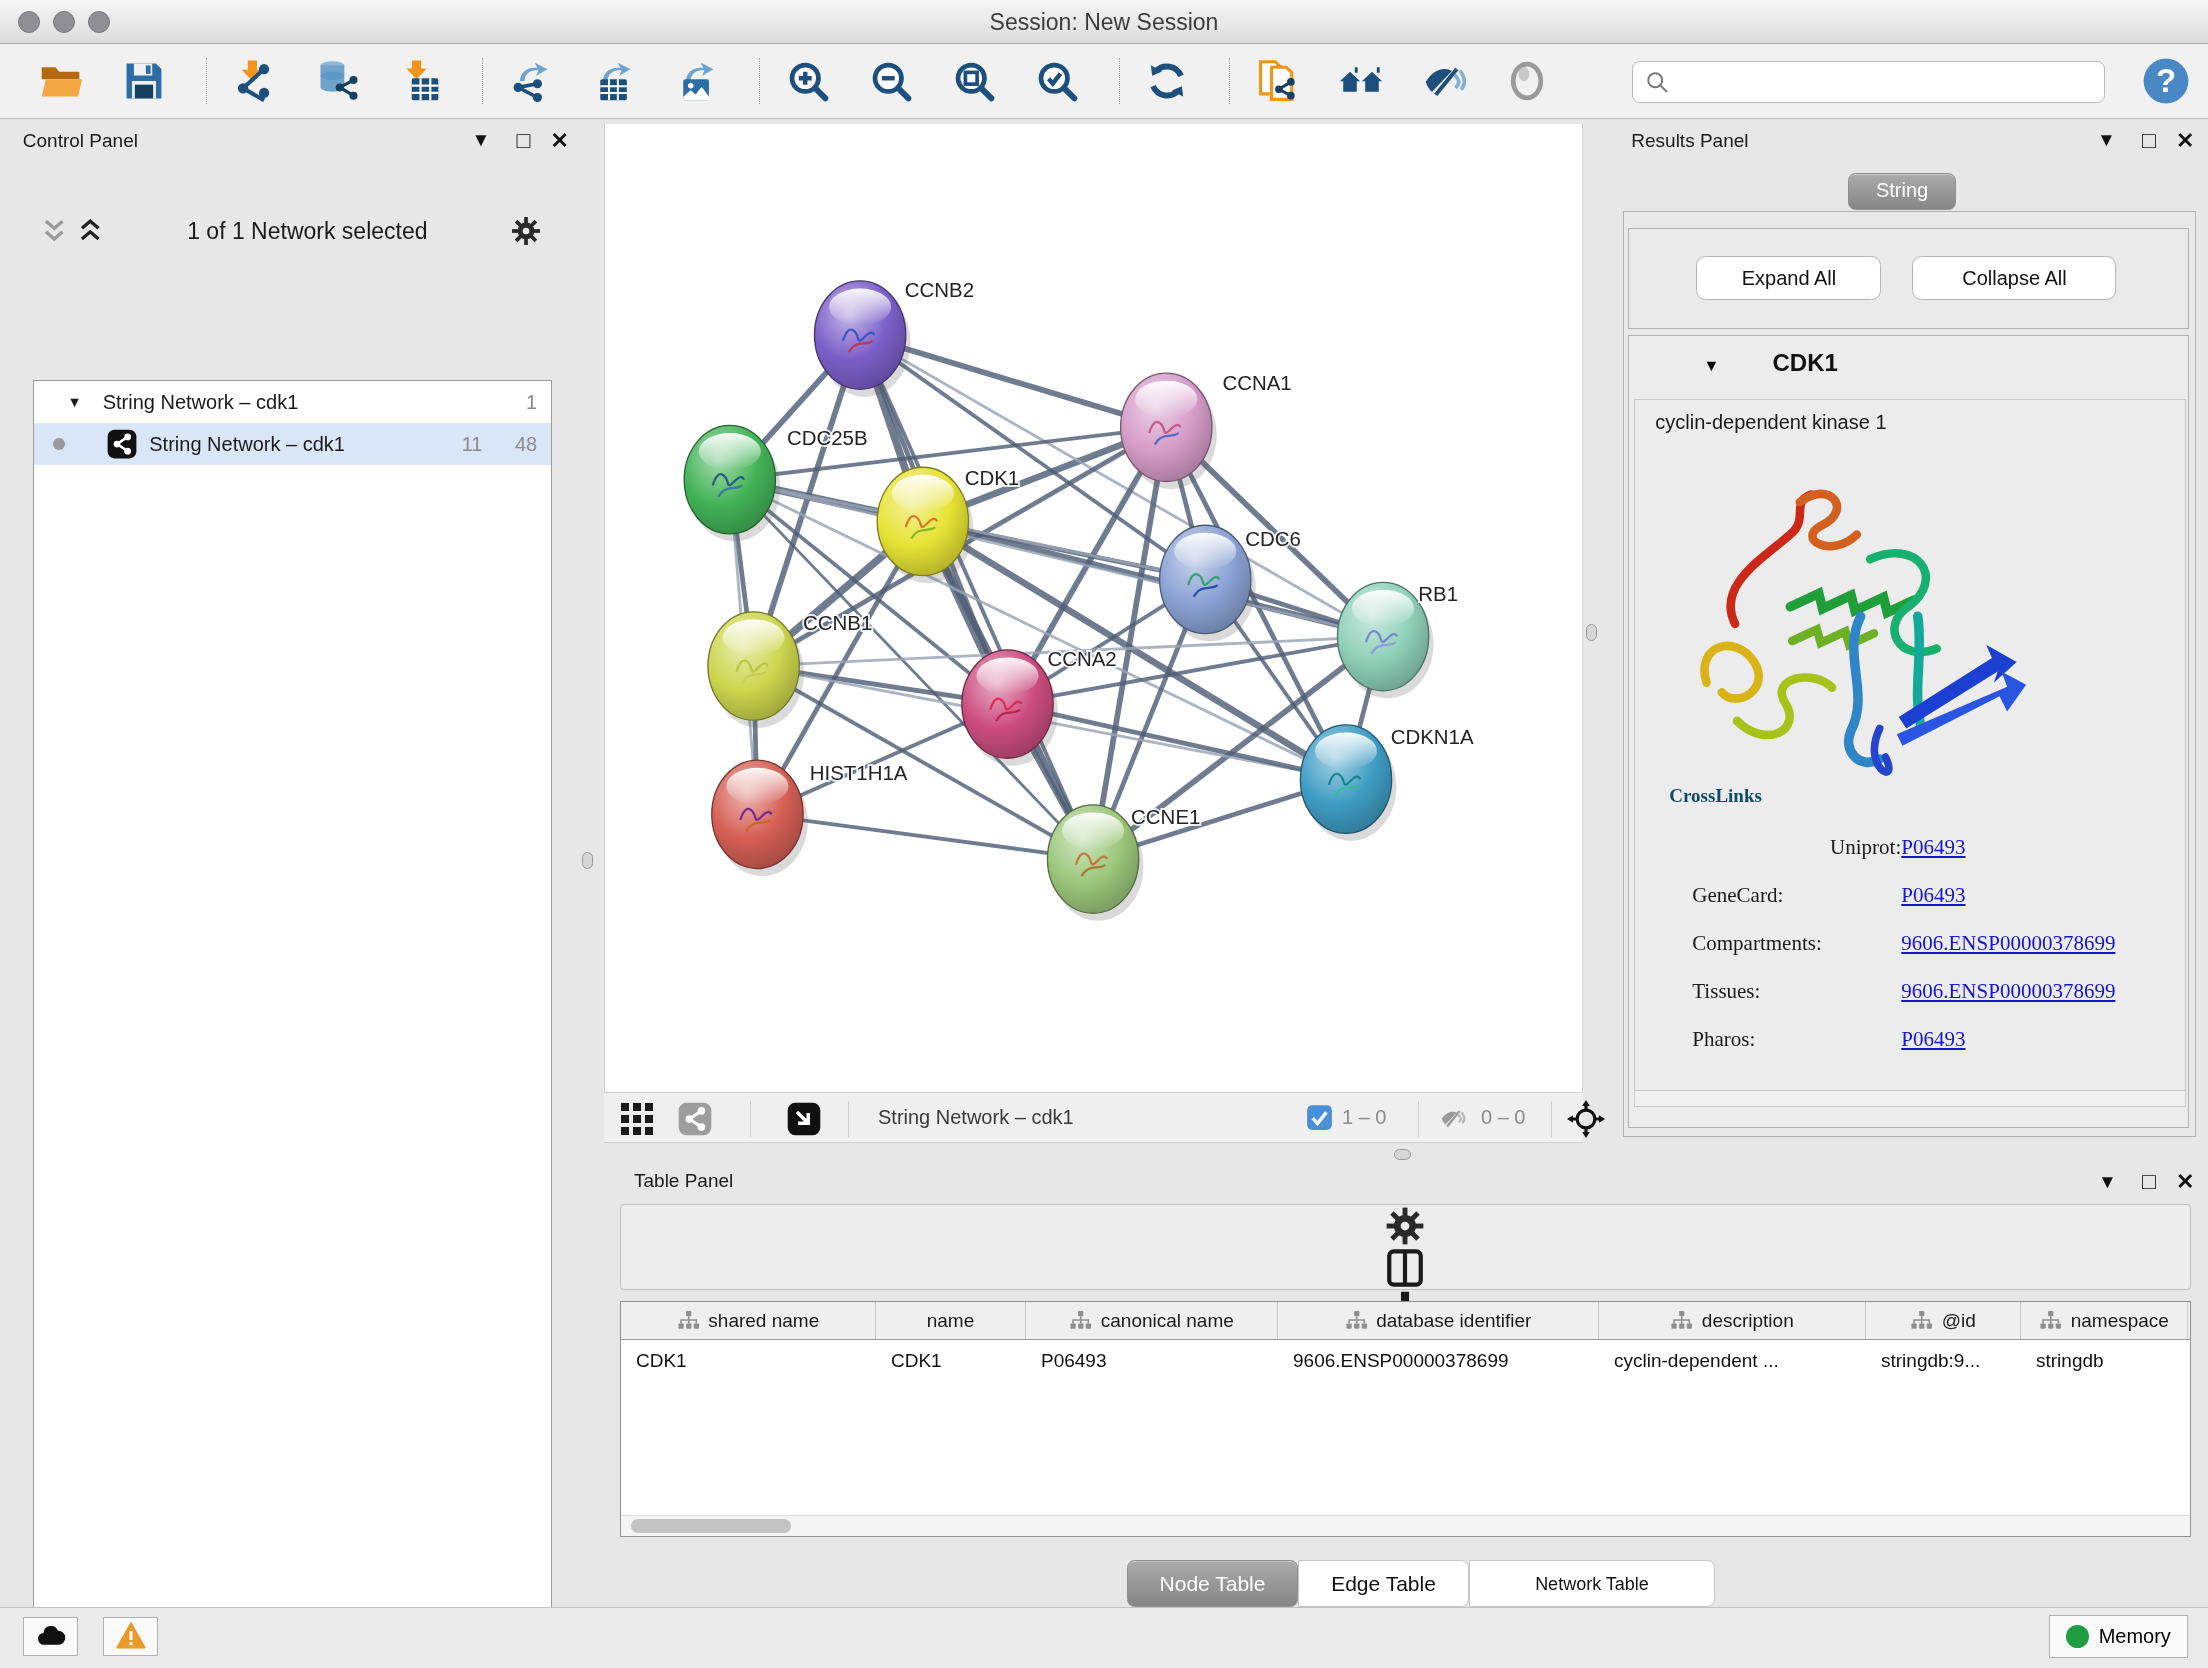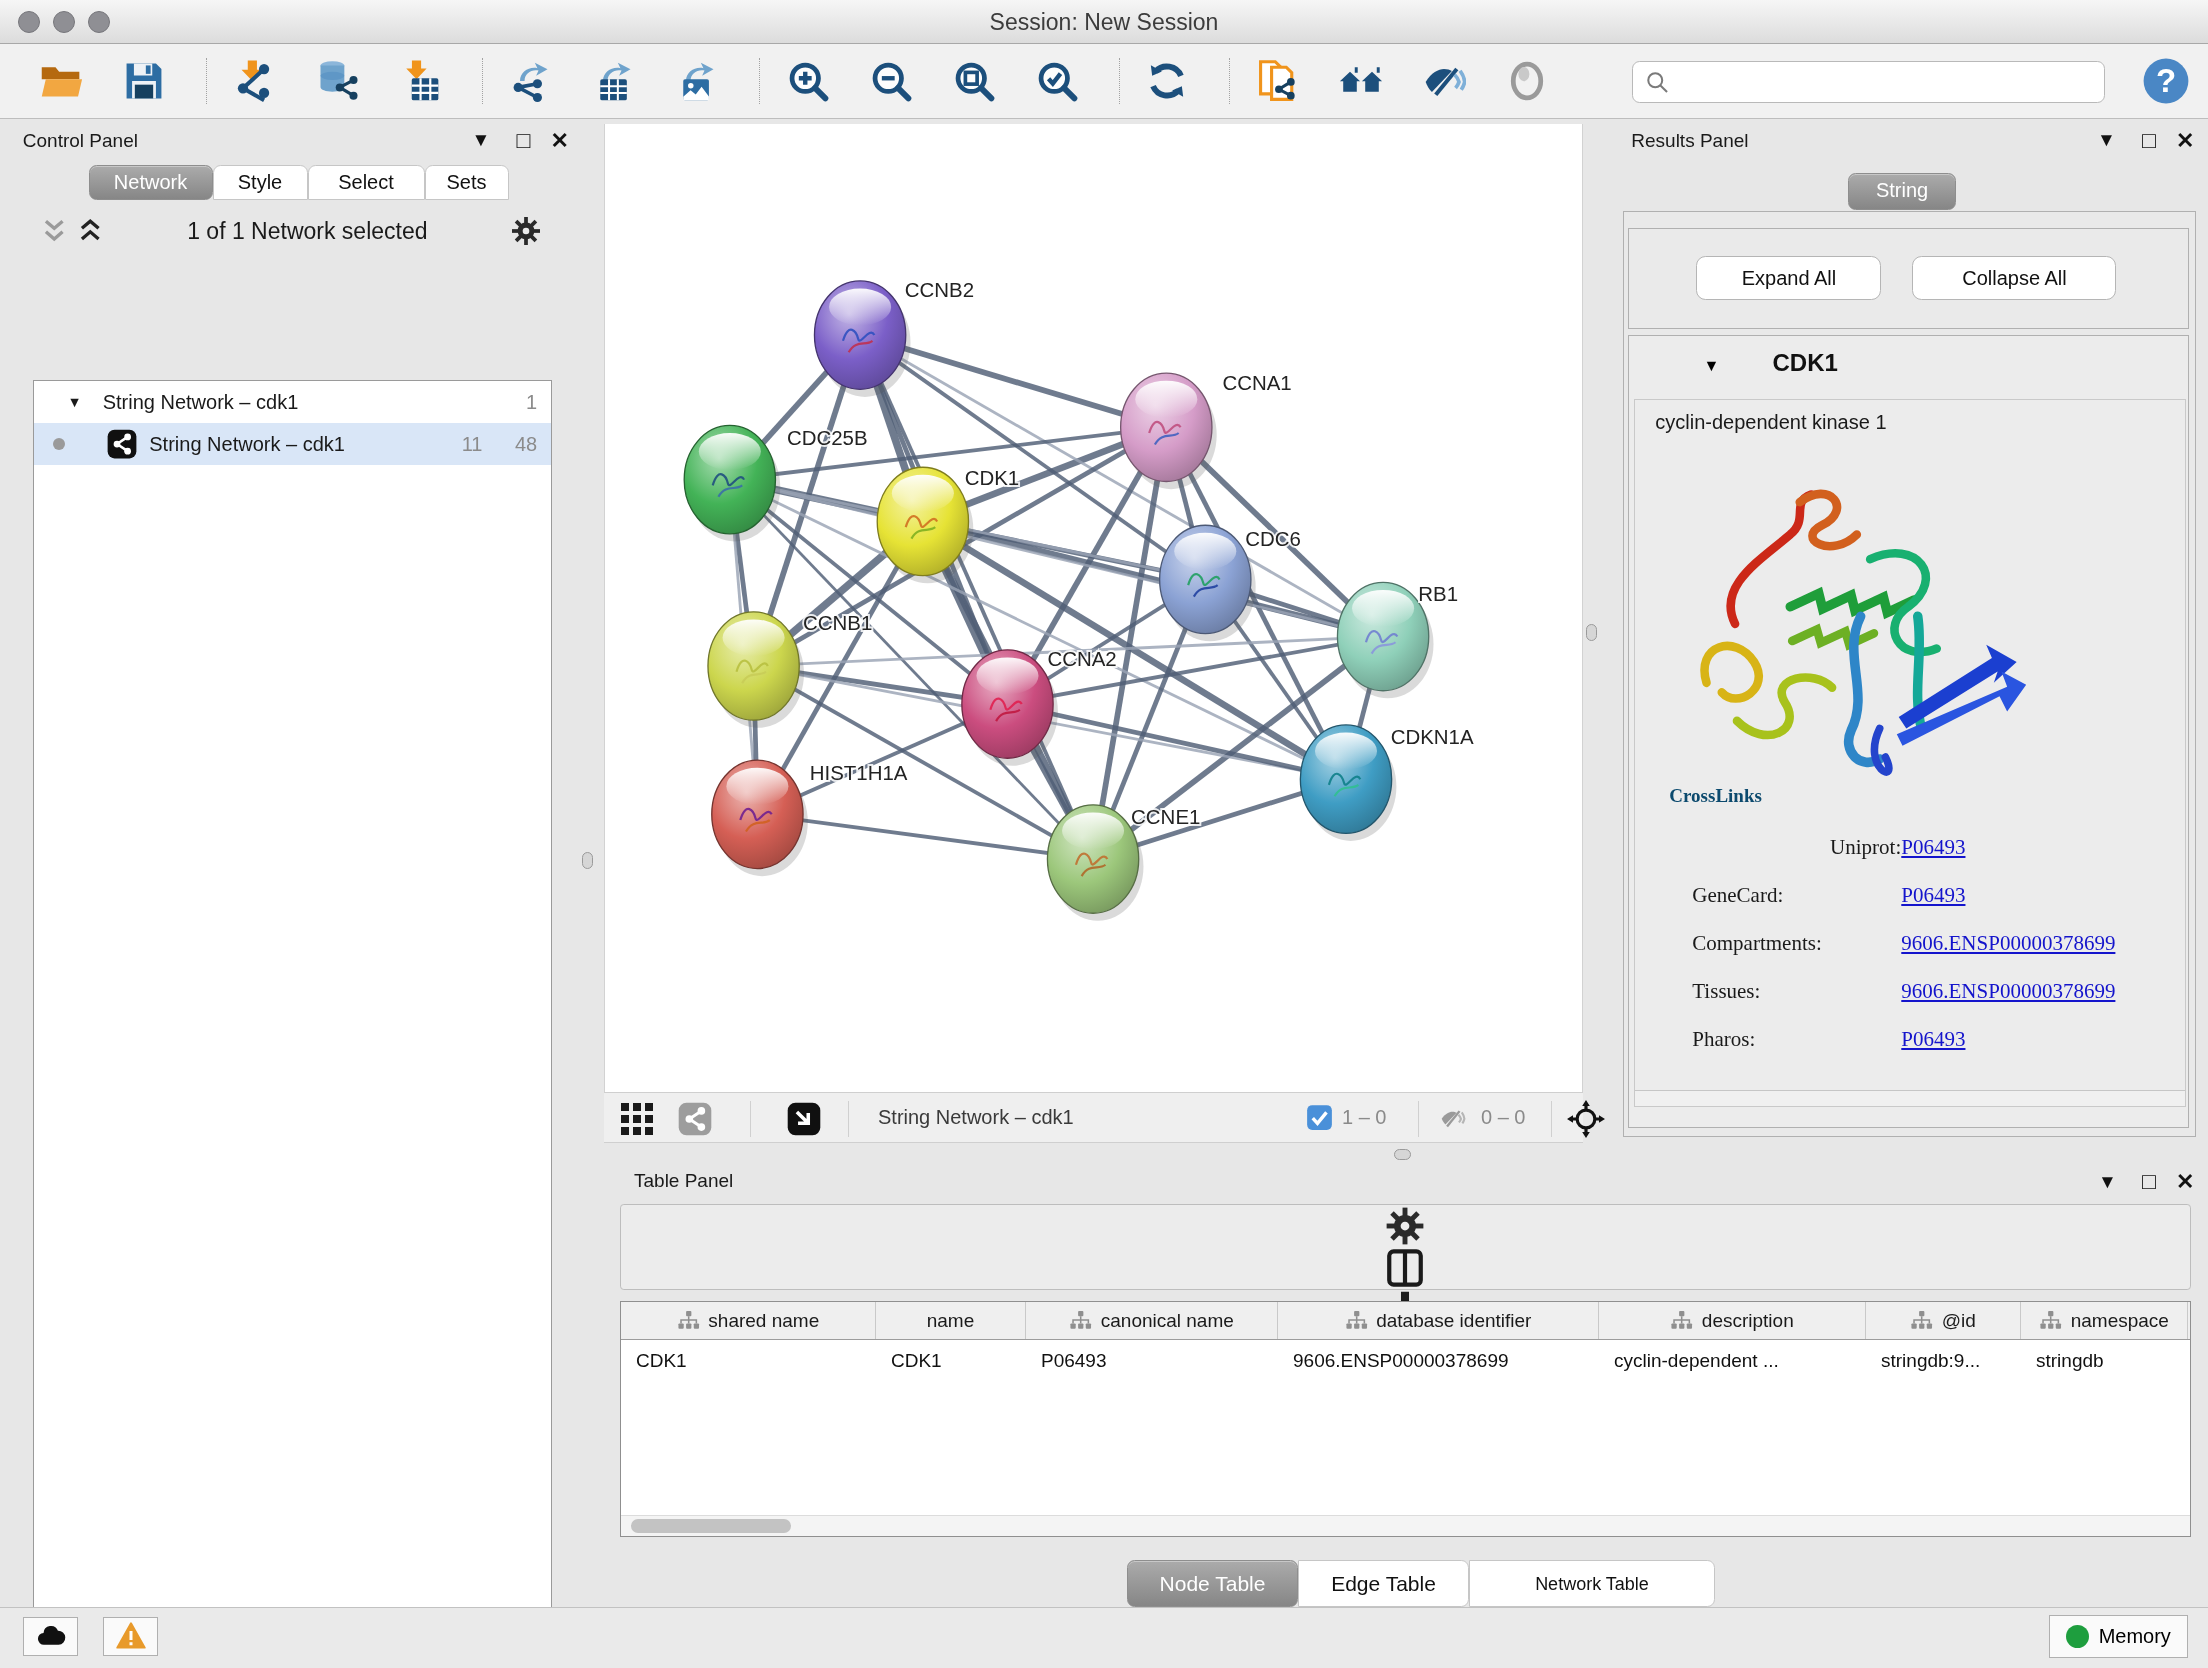--- a/index.html
+++ b/index.html
@@ -302,26 +302,20 @@
 <button class="helpbtn" id="help-btn"><span class="icn" style="width:48px;height:48px"><svg viewBox="0 0 24 24">
         <circle cx="12" cy="12" r="11.2" fill="#4a87c5"></circle>
         <text x="12" y="17.6" text-anchor="middle" font-size="16.5" font-weight="bold" fill="#fff" font-family="Liberation Sans, sans-serif">?</text>
       </svg></span></button>
 
 <div class="abs" style="left:9.5px; top:119px; width:554px; height:1460px;">
   <span class="ptitle abs" style="left:13.3px; top:10.5px;">Control Panel</span>
   <button class="pctrl abs" style="left:462px; top:11.4px;">▼</button>
   <button class="pctrl abs" style="left:507px; top:9.5px; font-size:23px;">□</button>
   <button class="pctrl x abs" style="left:541px; top:10.5px; font-size:22px;">✕</button>
-  <div id="cp-tabs" class="abs" style="left:79px; top:46px; width:438px; height:35px; display:flex;">
-      <div class="cp-tab sel" style="width:124px">Network</div>
-      <div class="cp-tab" style="width:95px">Style</div>
-      <div class="cp-tab" style="width:117px">Select</div>
-      <div class="cp-tab" style="width:84px">Sets</div>
-    </div>
 
   <div class="abs" style="left:23px; top:91px; width:519px; height:42px; display:flex; align-items:center;">
     <span class="icn" id="chev-dd" style="width:28.5px;height:28.5px;margin-left:7.6px;">
         <svg viewBox="0 0 24 24" fill="none" stroke="#9a9a9a" stroke-width="2.8">
           <path d="M5 3.5l7 6 7-6M5 12.5l7 6 7-6"></path>
         </svg>
       </span>
     <span class="icn" id="chev-du" style="width:28.5px;height:28.5px;margin-left:7.6px;">
         <svg viewBox="0 0 24 24" fill="none" stroke="#222" stroke-width="2.8">
           <path d="M5 9.5l7-6 7 6M5 18.5l7-6 7 6"></path>

